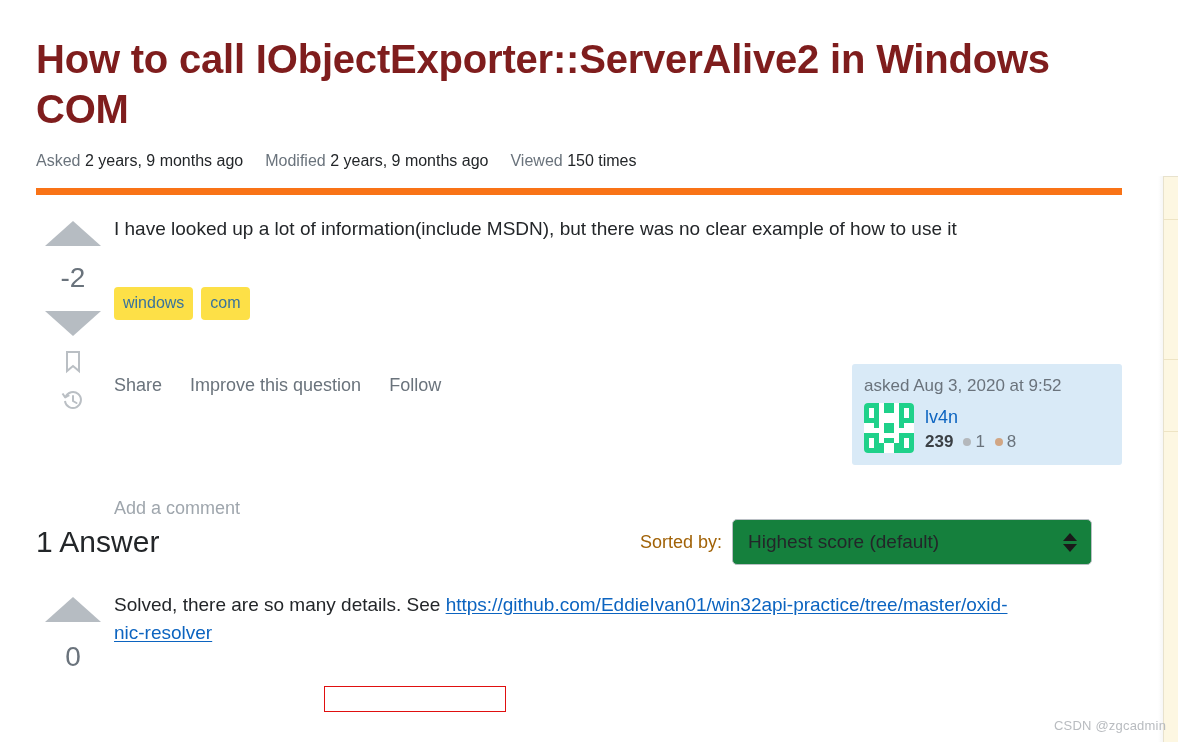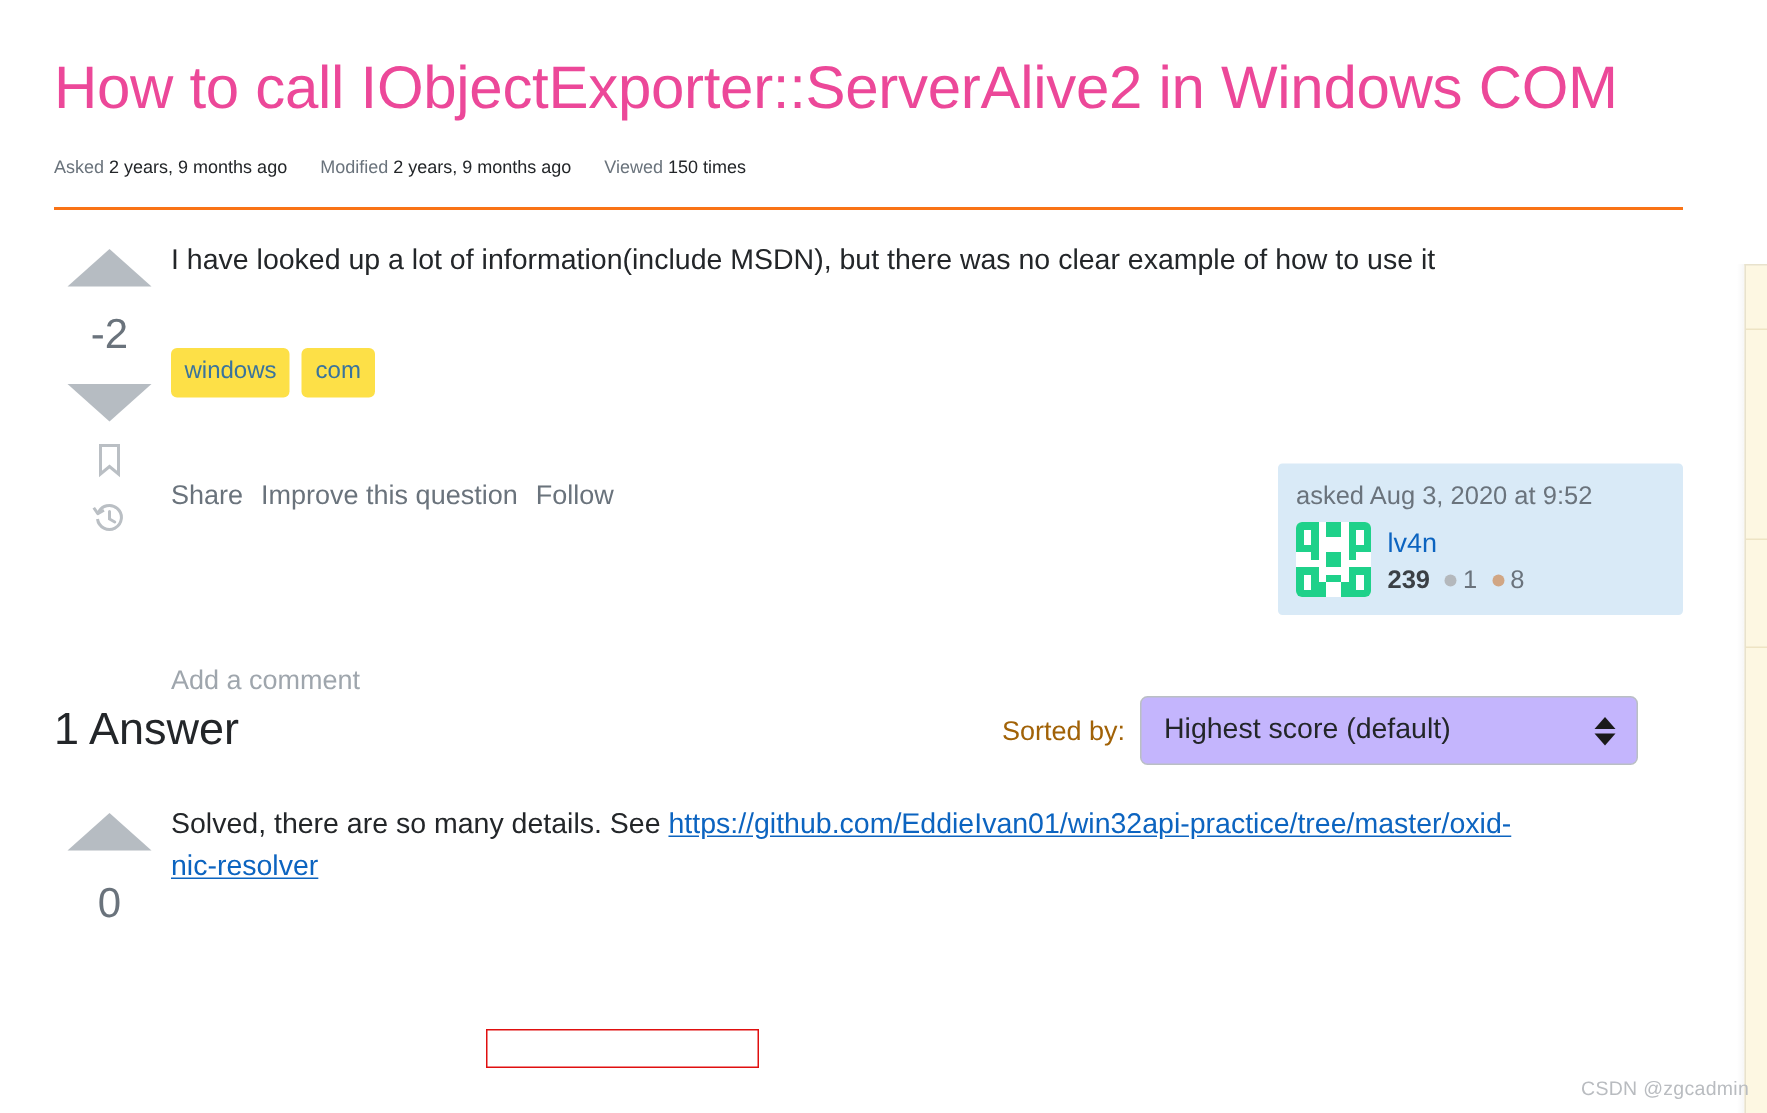--- a/index.html
+++ b/index.html
@@ -45,33 +45,33 @@
     width: 1158px;
     padding: 0 36px;
   }
 
   
   .q-header { padding-top: 34px; }
   h1.q-title {
     margin: 0;
     font-size: 40px;
     line-height: 50px;
-    font-weight: 400;
-    color: #ec4899;
+    font-weight: 700;
+    color: #7f1d1d;
     letter-spacing: -0.2px;
   }
   .q-meta {
     margin-top: 16px;
-    font-size: 12px;
+    font-size: 16px;
     line-height: 22px;
     color: #232629;
     display: flex;
     gap: 22px;
     padding-bottom: 16px;
-    border-bottom: 2px solid #f97316;
+    border-bottom: 7px solid #f97316;
   }
   .q-meta .m-label { color: #6a737c; }
   .q-meta .m-value { color: #232629; }
   .q-meta .m-item { white-space: nowrap; }
 
   
   .post {
     display: flex;
     align-items: flex-start;
     padding-top: 20px;
@@ -132,21 +132,21 @@
 
   
   .post-footer {
     display: flex;
     align-items: flex-start;
     justify-content: space-between;
     margin-top: 44px;
   }
   .actions {
     display: flex;
-    gap: 12px;
+    gap: 28px;
     font-size: 18px;
     line-height: 22px;
     color: #6a737c;
     padding-top: 10px;
   }
   .actions a { color: #6a737c; text-decoration: none; }
 
   .usercard {
     background: #d9eaf7;
     width: 270px;
@@ -223,25 +223,25 @@
   .sorter {
     display: flex;
     align-items: center;
     gap: 10px;
   }
   .sorter-label {
     font-size: 18px;
     color: #a16207;
   }
   .select-box {
-    width: 332px;
+    width: 360px;
     height: 46px;
     border: 1px solid #babfc4;
     border-radius: 5px;
-    background: #c4b5fd;
+    background: #15803d;
     display: flex;
     align-items: center;
     justify-content: space-between;
     padding: 0 14px 0 15px;
     font-size: 19px;
     color: #232629;
   }
   .select-arrows {
     display: flex;
     flex-direction: column;

